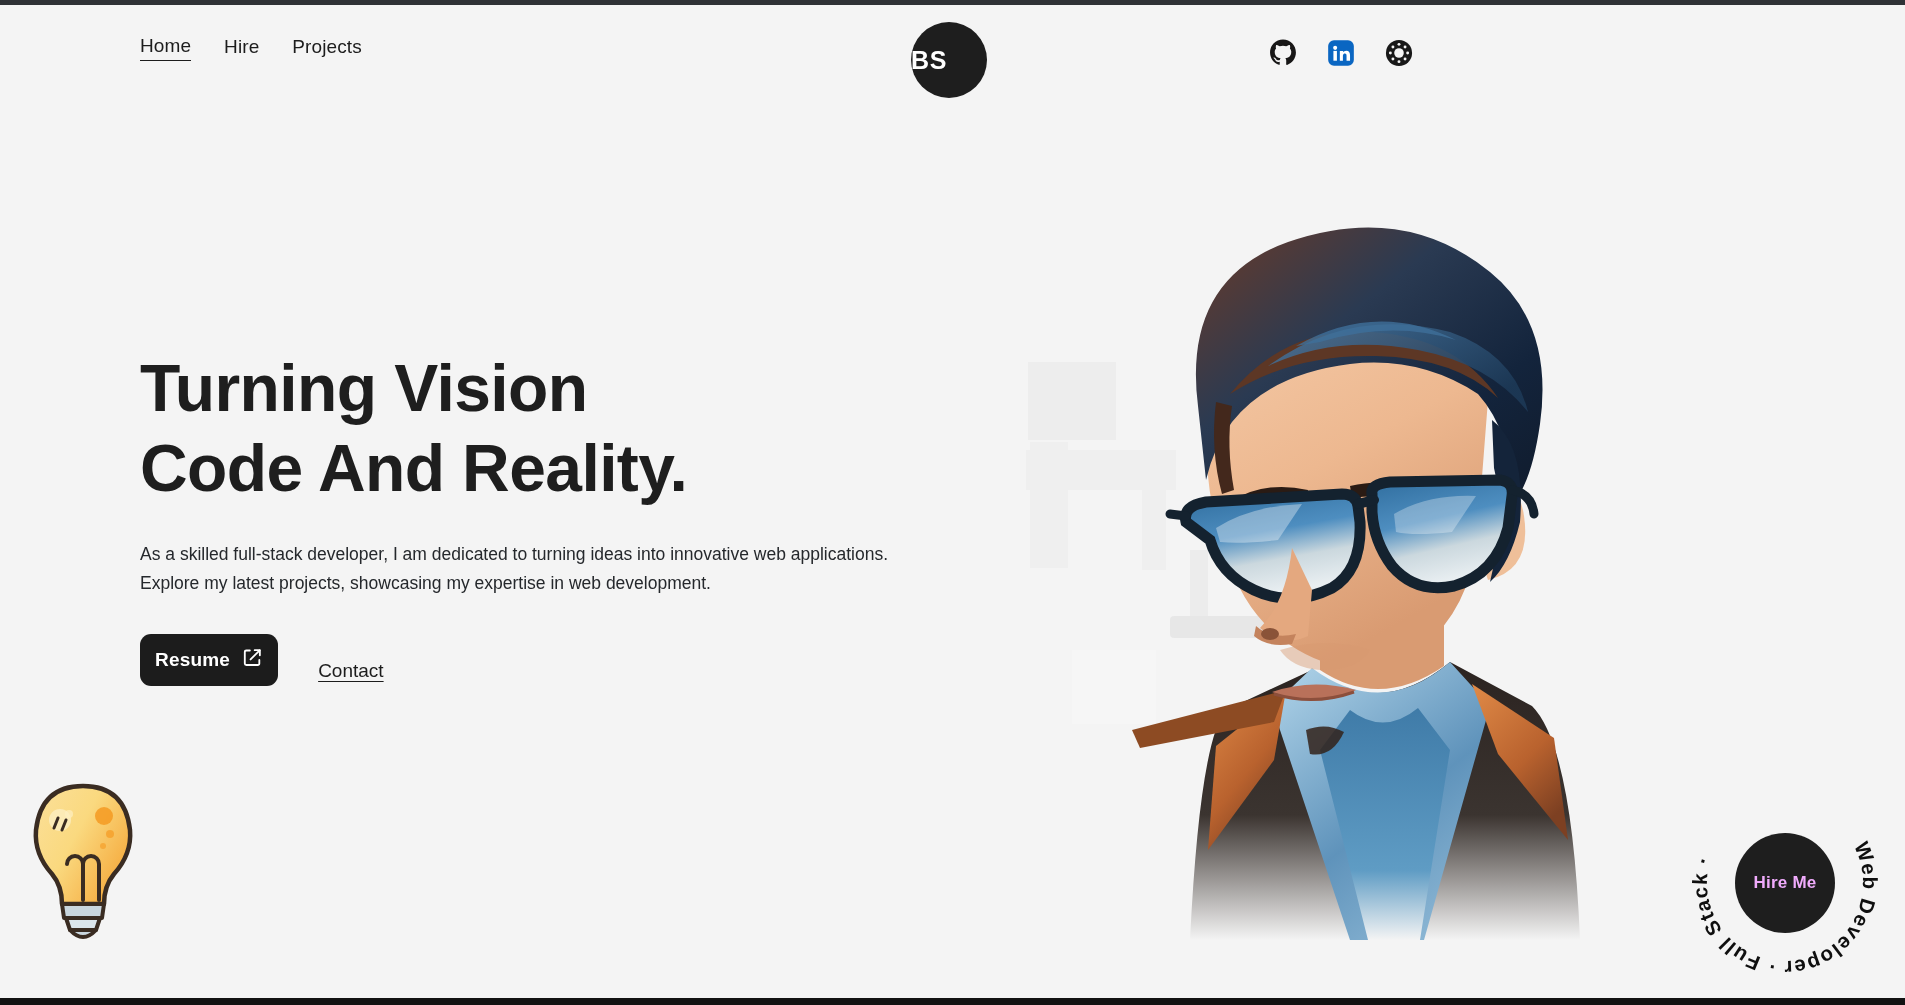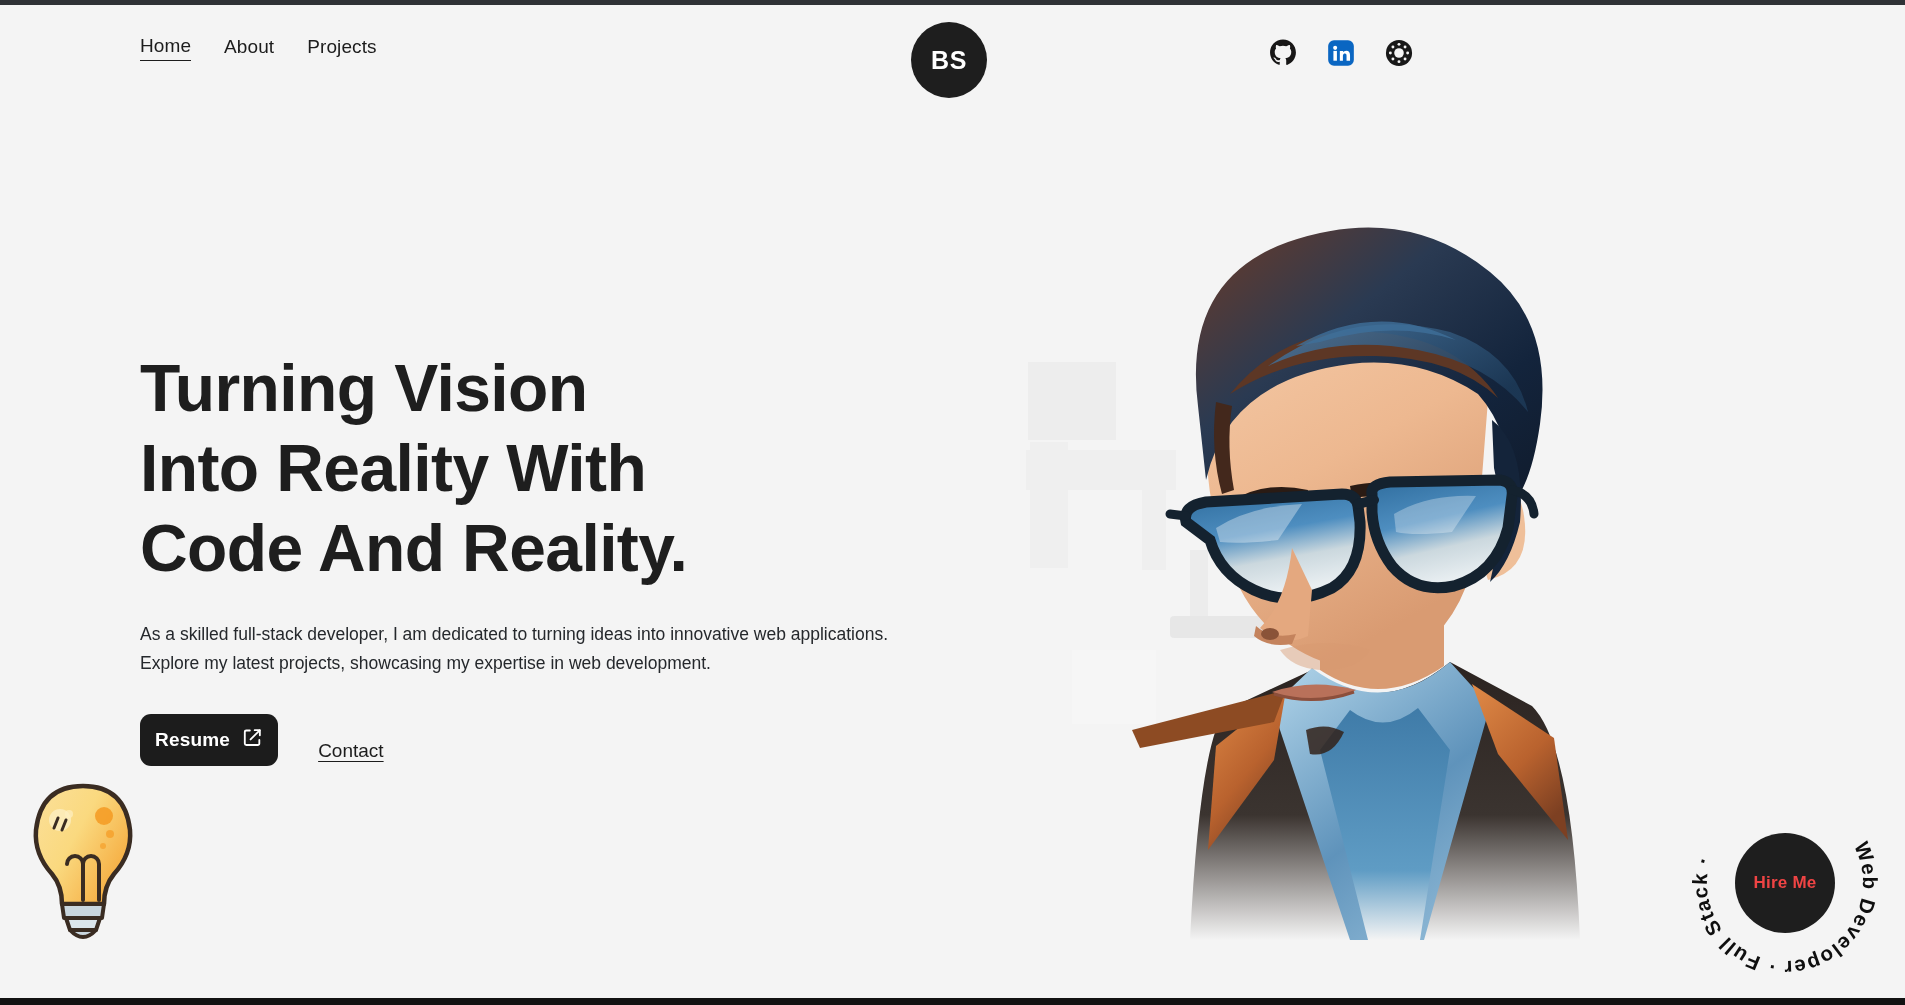--- a/index.html
+++ b/index.html
@@ -48,21 +48,21 @@
   }
   .nav-link.active {
     border-bottom:1.6px solid #1c1c1c;
   }
 
   .logo-badge {
     position:absolute; left:911px; top:17px;
     width:76px; height:76px;
     border-radius:50%;
     background:#1e1e1e;
-    display:flex; align-items:center; justify-content:center;
+    display:flex; align-items:center; 
     cursor:pointer;
   }
   .logo-badge span {
     color:#ffffff;
     font-size:25px;
     font-weight:bold;
     letter-spacing:.6px;
   }
 
   .socials {
@@ -154,39 +154,39 @@
   .hire-core {
     position:absolute; left:50%; top:50%;
     transform:translate(-50%,-50%);
     width:100px; height:100px;
     border-radius:50%;
     background:#1e1e1e;
     display:flex; align-items:center; justify-content:center;
     cursor:pointer;
   }
   .hire-core span {
-    color:#ef4444;
+    color:#f0abfc;
     font-size:17px;
     font-weight:bold;
     letter-spacing:.2px;
     white-space:nowrap;
   }
 </style>
 </head>
 <body>
 
 <div id="page">
 
   <div class="edge-strip-top"></div>
 
   <div class="header">
 
     <nav class="nav">
       <a class="nav-link active">Home</a>
-      <a class="nav-link">About</a>
+      <a class="nav-link">Hire</a>
       <a class="nav-link">Projects</a>
     </nav>
 
     <div class="logo-badge">
       <span>BS</span>
     </div>
 
     <div class="socials">
       <button class="social-btn">
         <svg width="28" height="28" viewBox="0 0 24 24" aria-hidden="true">
@@ -214,21 +214,20 @@
           <circle cx="6.8" cy="17.2" r="1.25" fill="#f4f4f4"></circle>
           <circle cx="17.2" cy="17.2" r="1.25" fill="#f4f4f4"></circle>
         </svg>
       </button>
     </div>
   </div>
 
   <div class="hero-copy">
     <h1 class="headline">
       <span class="ln">Turning Vision</span>
-      <span class="ln">Into Reality With</span>
       <span class="ln">Code And Reality.</span>
     </h1>
 
     <p class="sub">As a skilled full-stack developer, I am dedicated to turning ideas into innovative web applications. Explore my latest projects, showcasing my expertise in web development.</p>
 
     <div class="cta-row">
       <button class="btn-resume">
         <span>Resume</span>
         <span>
           <svg width="21" height="21" viewBox="0 0 24 24" fill="none" stroke="#ffffff" stroke-width="2.1" stroke-linecap="round" stroke-linejoin="round">

